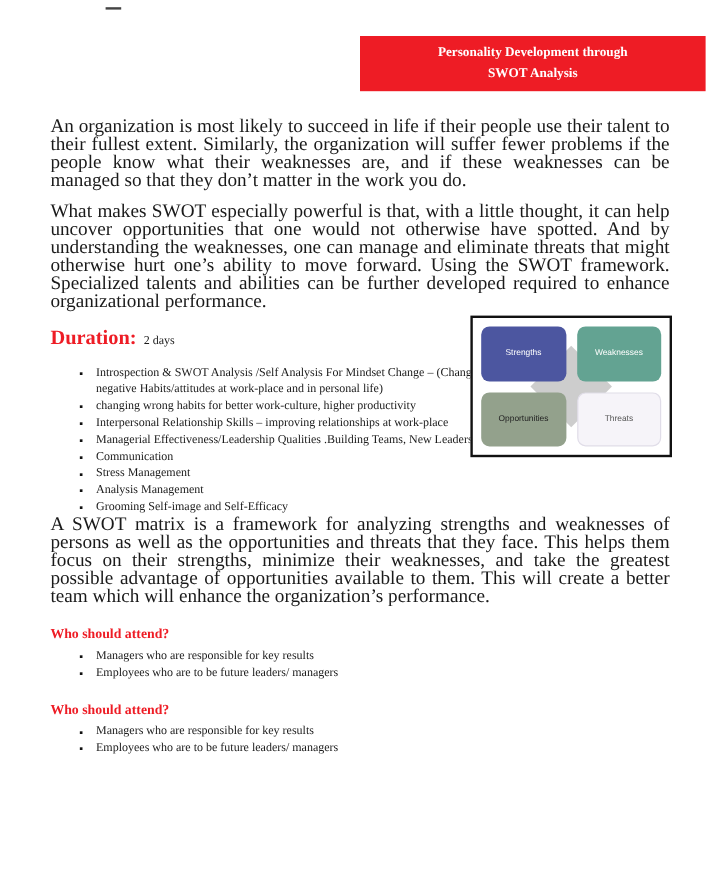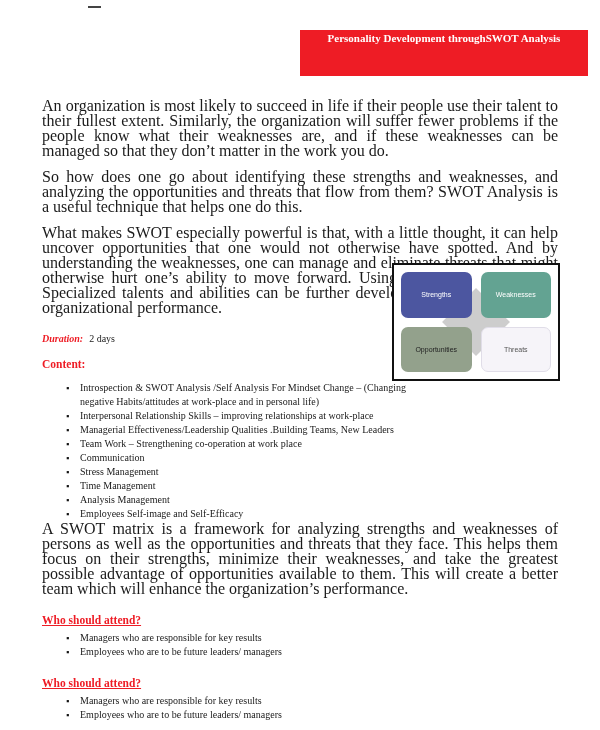--- a/index.html
+++ b/index.html
@@ -10,49 +10,49 @@
     color: #1a1a1a;
   }
   .page { position: relative; width: 600px; height: 730px; overflow: hidden; background: #fff; }
 
   .artifact { position: absolute; left: 88px; top: 6px; width: 13px; height: 2px; background: #444; }
 
   .header-bar {
     position: absolute; top: 30px; right: 12px;
     width: 288px; height: 46px;
     background: #ee1c25; color: #ffffff;
-    display: flex; justify-content: center; align-items: flex-start;
+    display: flex; flex-direction: column; justify-content: center; align-items: center;
     text-align: center; font-weight: bold; font-size: 11px; line-height: 17px;
   }
 
   .content-area { position: absolute; left: 42px; right: 42px; top: 98px; }
 
   h2.sec {
     color: #ee1c25; font-size: 11.5px; font-weight: bold;
     margin: 0 0 11px 0;
   }
   p.body {
     font-size: 16px; line-height: 15px; text-align: justify;
     margin: 0 0 11px 0;
   }
 
   .duration-line { margin: 13px 0 12px 0; }
-  .duration-line .sec-inline { color: #ee1c25; font-size: 10px; font-weight: bold; margin-right: 6px; font-style: italic; }
+  .duration-line .sec-inline { color: #ee1c25; font-size: 17px; font-weight: bold; margin-right: 6px; }
   .duration-line .val { font-size: 10px; color: #1a1a1a; }
 
   ul.sq { list-style: none; margin: 2px 0 0 0; padding: 0 0 0 24px; }
   ul.sq li { font-size: 10px; line-height: 14px; padding-left: 14px; position: relative; }
   ul.sq li::before { content: "▪"; position: absolute; left: 0; top: 0; font-size: 9px; color: #111; }
 
   .content-head { margin-bottom: 4px; }
   .content-list { width: 370px; }
 
   .benefits-head { margin-top: 15px; margin-bottom: 6px; }
   .attend-block { margin-top: 18px; }
-  .attend-block h2.sec { margin-bottom: 5px; text-decoration: underline; }
+  .attend-block h2.sec { margin-bottom: 5px; }
 
   .swot-figure {
     position: absolute; top: 263px; right: 40px;
     width: 168px; height: 118px;
     border: 2px solid #111; background: #ffffff;
     box-sizing: border-box; padding: 7px;
   }
   .swot-inner { position: relative; width: 100%; height: 100%; }
   .swot-diamond {
     position: absolute; left: 50%; top: 50%;
@@ -83,38 +83,35 @@
   <div class="artifact"></div>
 
   <div class="header-bar">
     <div>Personality Development through</div>
     <div>SWOT Analysis</div>
   </div>
 
   <div class="content-area">
 
     <p class="body">An organization is most likely to succeed in life if their people use their talent to their fullest extent. Similarly, the organization will suffer fewer problems if the people know what their weaknesses are, and if these weaknesses can be managed so that they don’t matter in the work you do.</p>
-    <p class="body">So how does one go about identifying these strengths and weaknesses, and analyzing the opportunities and threats that flow from them? SWOT Analysis is a useful technique that helps one do this.</p>
     <p class="body">What makes SWOT especially powerful is that, with a little thought, it can help uncover opportunities that one would not otherwise have spotted. And by understanding the weaknesses, one can manage and eliminate threats that might otherwise hurt one’s ability to move forward. Using the SWOT framework. Specialized talents and abilities can be further developed required to enhance organizational performance.</p>
 
     <div class="duration-line">
       <span class="sec-inline">Duration:</span><span class="val">2 days</span>
     </div>
 
-    <h2 class="sec content-head">Content:</h2>
     <ul class="sq content-list">
       <li>Introspection &amp; SWOT Analysis /Self Analysis For Mindset Change – (Changing negative Habits/attitudes at work-place and in personal life)</li>
+      <li>changing wrong habits for better work-culture, higher productivity</li>
       <li>Interpersonal Relationship Skills – improving relationships at work-place</li>
       <li>Managerial Effectiveness/Leadership Qualities .Building Teams, New Leaders</li>
-      <li>Team Work – Strengthening co-operation at work place</li>
       <li>Communication</li>
       <li>Stress Management</li>
-      <li>Time Management</li>
       <li>Analysis Management</li>
-      <li>Employees Self-image and Self-Efficacy</li>
+      <li>Grooming Self-image and Self-Efficacy</li>
     </ul>
 
     <p class="body">A SWOT matrix is a framework for analyzing strengths and weaknesses of persons as well as the opportunities and threats that they face. This helps them focus on their strengths, minimize their weaknesses, and take the greatest possible advantage of opportunities available to them. This will create a better team which will enhance the organization’s performance.</p>
 
     <div class="attend-block">
       <h2 class="sec">Who should attend?</h2>
       <ul class="sq">
         <li>Managers who are responsible for key results</li>
         <li>Employees who are to be future leaders/ managers</li>
       </ul>

